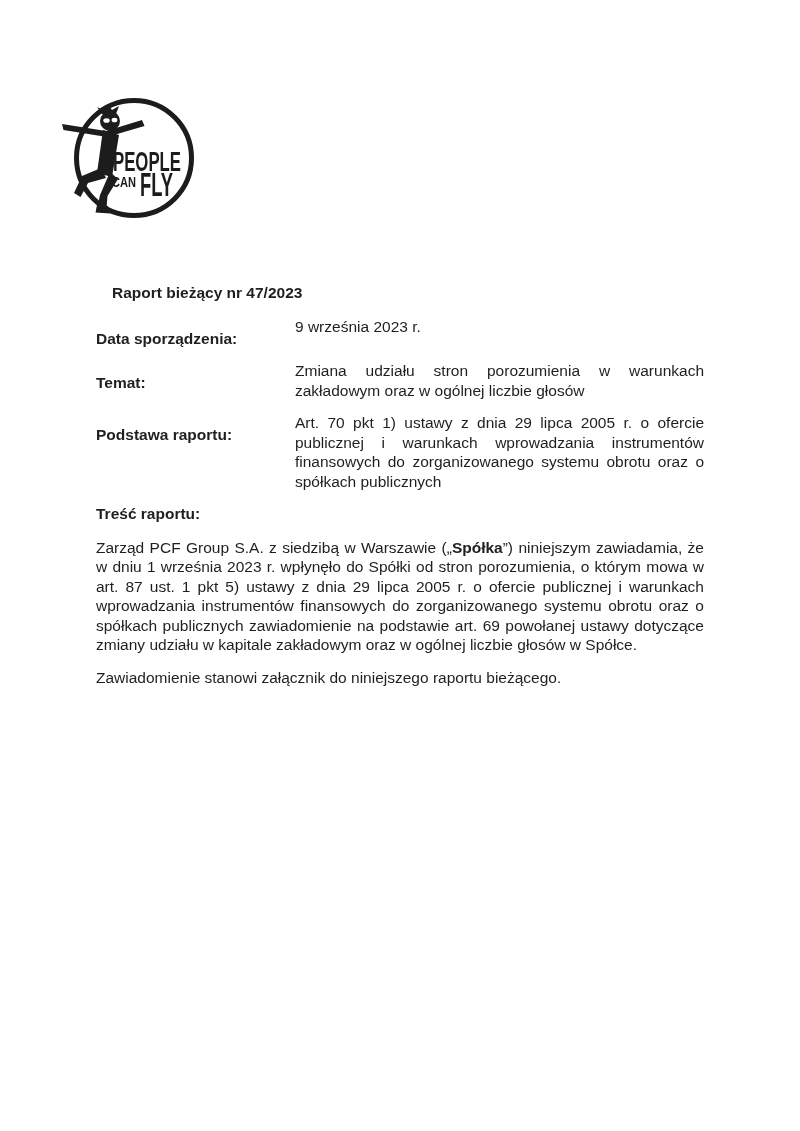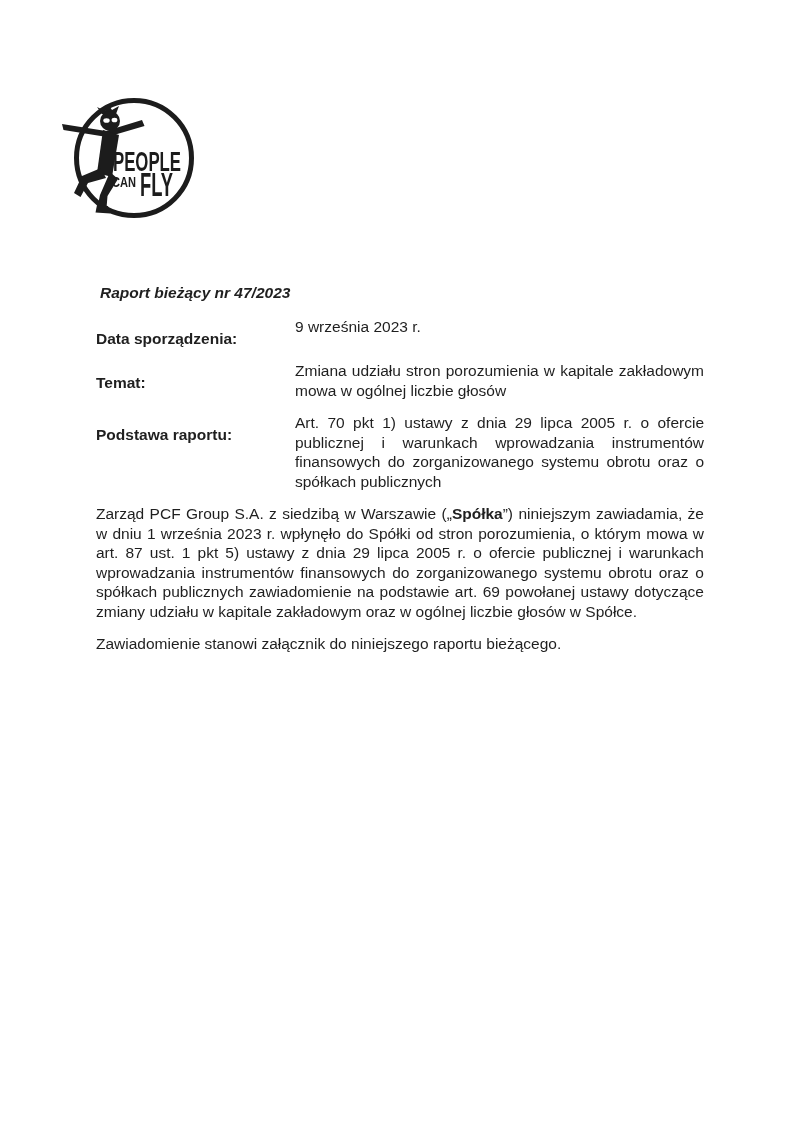--- a/index.html
+++ b/index.html
@@ -26,22 +26,21 @@
     position: absolute;
     left: 96px;
     top: 283px;
     width: 608px;
     font-size: 15.5px;
     line-height: 19.5px;
   }
   .title {
     font-size: 15.5px;
     font-weight: 700;
-    margin: 0 0 14px 4px;
-    font-style: italic;
+    margin: 0 0 14px 16px;
   }
   .row {
     display: grid;
     grid-template-columns: 199px 1fr;
     margin: 0 0 13px 0;
   }
   .label { font-weight: 700; margin-top: 12px; }
   .value { }
   .just { text-align: justify; }
   .section-heading {
@@ -90,27 +89,28 @@
 
     <h1 class="title">Raport bieżący nr 47/2023</h1>
 
     <div class="row">
       <div class="label">Data sporządzenia:</div>
       <div class="value">9 września 2023 r.</div>
     </div>
 
     <div class="row">
       <div class="label">Temat:</div>
-      <div class="value just">Zmiana udziału stron porozumienia w kapitale zakładowym mowa w ogólnej liczbie głosów</div>
+      <div class="value just">Zmiana udziału stron porozumienia w warunkach zakładowym oraz w ogólnej liczbie głosów</div>
     </div>
 
     <div class="row">
       <div class="label">Podstawa raportu:</div>
       <div class="value just">Art. 70 pkt 1) ustawy z dnia 29 lipca 2005 r. o ofercie publicznej i warunkach wprowadzania instrumentów finansowych do zorganizowanego systemu obrotu oraz o spółkach publicznych</div>
     </div>
 
+    <h2 class="section-heading">Treść raportu:</h2>
 
     <p class="body just"><span>Zarząd PCF Group S.A. z siedzibą w Warszawie („</span><strong>Spółka</strong><span>”) niniejszym zawiadamia, że w dniu 1 września 2023 r. wpłynęło do Spółki od stron porozumienia, o którym mowa w art. 87 ust. 1 pkt 5) ustawy z dnia 29 lipca 2005 r. o ofercie publicznej i warunkach wprowadzania instrumentów finansowych do zorganizowanego systemu obrotu oraz o spółkach publicznych zawiadomienie na podstawie art. 69 powołanej ustawy dotyczące zmiany udziału w kapitale zakładowym oraz w ogólnej liczbie głosów w Spółce.</span></p>
 
     <p class="body">Zawiadomienie stanowi załącznik do niniejszego raportu bieżącego.</p>
 
   </div>
 </div>
 
 </body></html>

